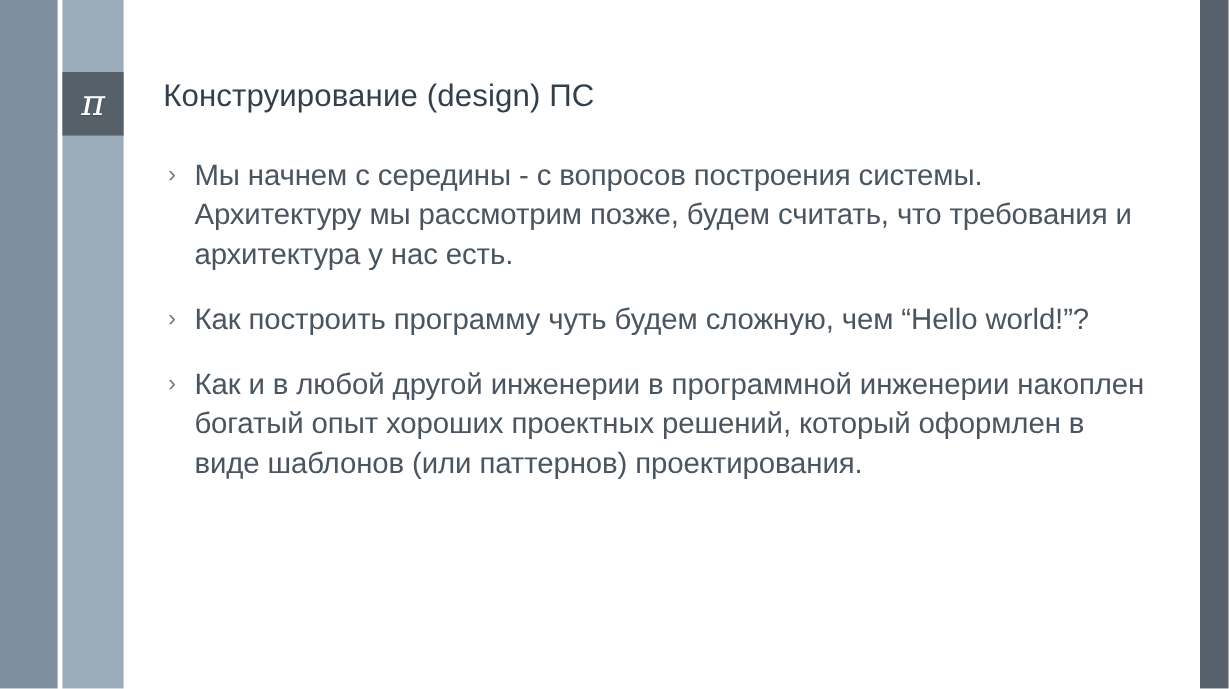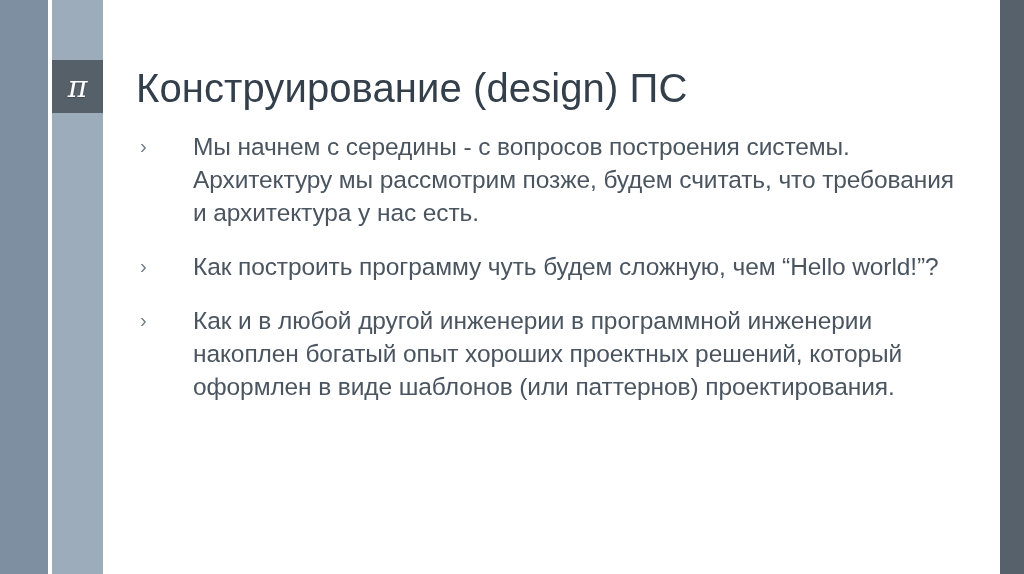--- a/index.html
+++ b/index.html
@@ -79,21 +79,21 @@
     top: 0;
     width: 850px;
     height: 574px;
   }
 
   .slide-title {
     position: absolute;
     left: 0;
     top: 64px;
     margin: 0;
-    font-size: 40px;
+    font-size: 26px;
     font-weight: 400;
     line-height: 1.2;
     color: #333f4a;
     letter-spacing: 0.1px;
     white-space: nowrap;
   }
 
   .bullet-list {
     position: absolute;
     left: 0;
@@ -121,21 +121,20 @@
     position: absolute;
     left: 4px;
     top: 0;
     font-size: 20px;
     line-height: 33px;
     color: #6f7c88;
   }
 
   .bullet-text {
     display: block;
-    margin-left: 31px;
   }
 </style>
 </head>
 <body>
 
 <div class="slide">
 
   <div class="bar-left-outer"></div>
   <div class="bar-left-inner"></div>
   <div class="bar-right"></div>

